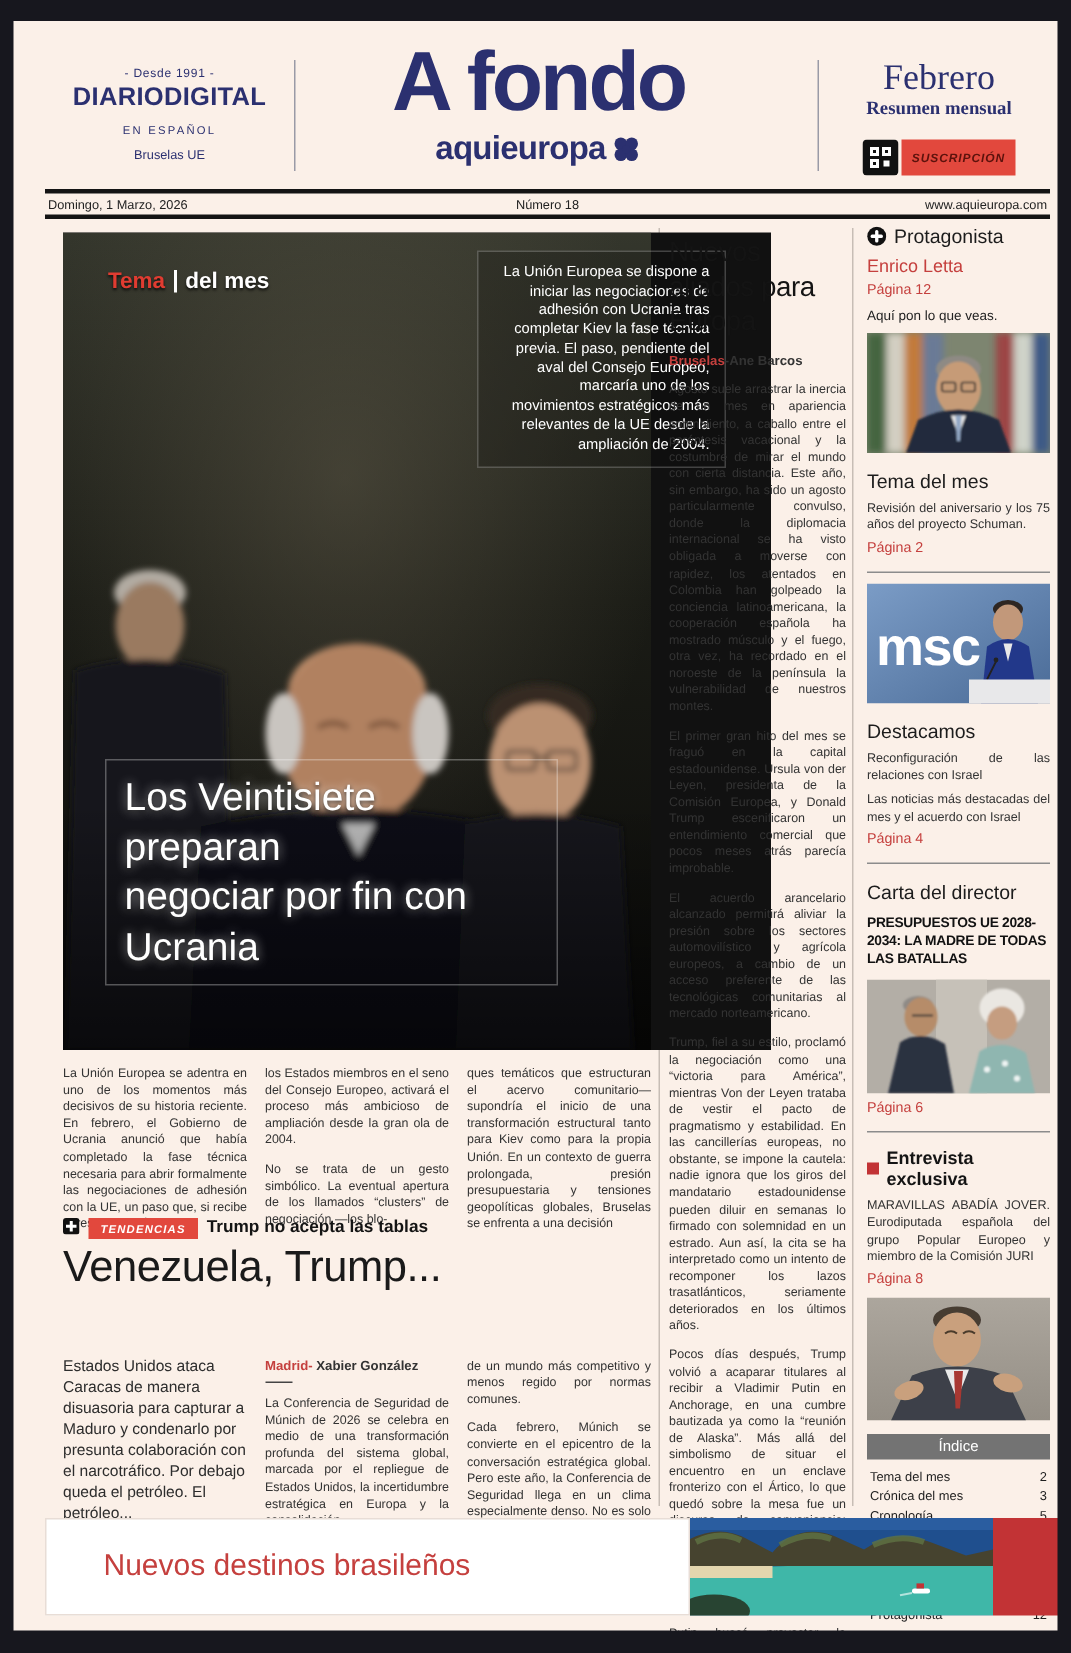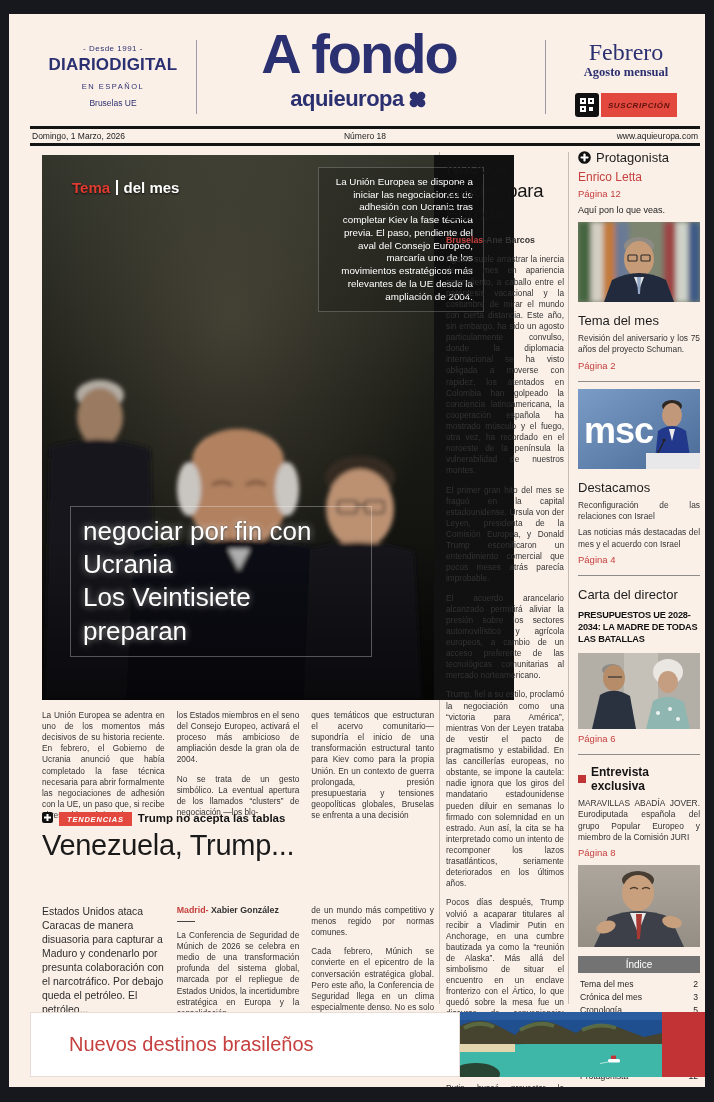--- a/index.html
+++ b/index.html
@@ -131,21 +131,21 @@
         <circle cx="14.8" cy="7.2" r="4.4" fill="#2b3070"></circle>
         <circle cx="7.2" cy="14.8" r="4.4" fill="#2b3070"></circle>
         <circle cx="14.8" cy="14.8" r="4.4" fill="#2b3070"></circle>
         <circle cx="11" cy="11" r="3" fill="#2b3070"></circle>
       </svg>
     </div>
   </div>
 
   <div class="hdr-right">
     <div class="hdr-month">Febrero</div>
-    <div class="hdr-month-note">Agosto mensual</div>
+    <div class="hdr-month-note">Resumen mensual</div>
     <div class="subscribe-row">
       <svg width="24" height="24" viewBox="0 0 24 24">
         <rect x="0" y="0" width="24" height="24" rx="3" fill="#111"></rect>
         <rect x="5" y="5" width="6" height="6" fill="#fff"></rect>
         <rect x="7" y="7" width="2" height="2" fill="#111"></rect>
         <rect x="13" y="5" width="6" height="6" fill="#fff"></rect>
         <rect x="15" y="7" width="2" height="2" fill="#111"></rect>
         <rect x="5" y="13" width="6" height="6" fill="#fff"></rect>
         <rect x="7" y="15" width="2" height="2" fill="#111"></rect>
         <rect x="14" y="14" width="4" height="4" fill="#fff"></rect>
@@ -212,22 +212,22 @@
 
     <div class="kicker">
       <span class="accent">Tema</span>
       <span class="bar"></span>
       <span class="rest">del mes</span>
     </div>
 
     <div class="standfirst">La Unión Europea se dispone a iniciar las negociaciones de adhesión con Ucrania tras completar Kiev la fase técnica previa. El paso, pendiente del aval del Consejo Europeo, marcaría uno de los movimientos estratégicos más relevantes de la UE desde la ampliación de 2004.</div>
 
     <div class="headline-box">
+      <div>Los Veintisiete preparan</div>
       <div>negociar por fin con Ucrania</div>
-      <div>Los Veintisiete preparan</div>
     </div>
   </div>
 
   <div class="cols hero-cols">
     <div class="col">
       <p class="body-p">La Unión Europea se adentra en uno de los momentos más decisivos de su historia reciente. En febrero, el Gobierno de Ucrania anunció que había completado la fase técnica necesaria para abrir formalmente las negociaciones de adhesión con la UE, un paso que, si recibe el respaldo unánime de</p>
     </div>
     <div class="col">
       <p class="body-p">los Estados miembros en el seno del Consejo Europeo, activará el proceso más ambicioso de ampliación desde la gran ola de 2004.</p>
       <p class="body-p">No se trata de un gesto simbólico. La eventual apertura de los llamados “clusters” de negociación —los blo-</p>

